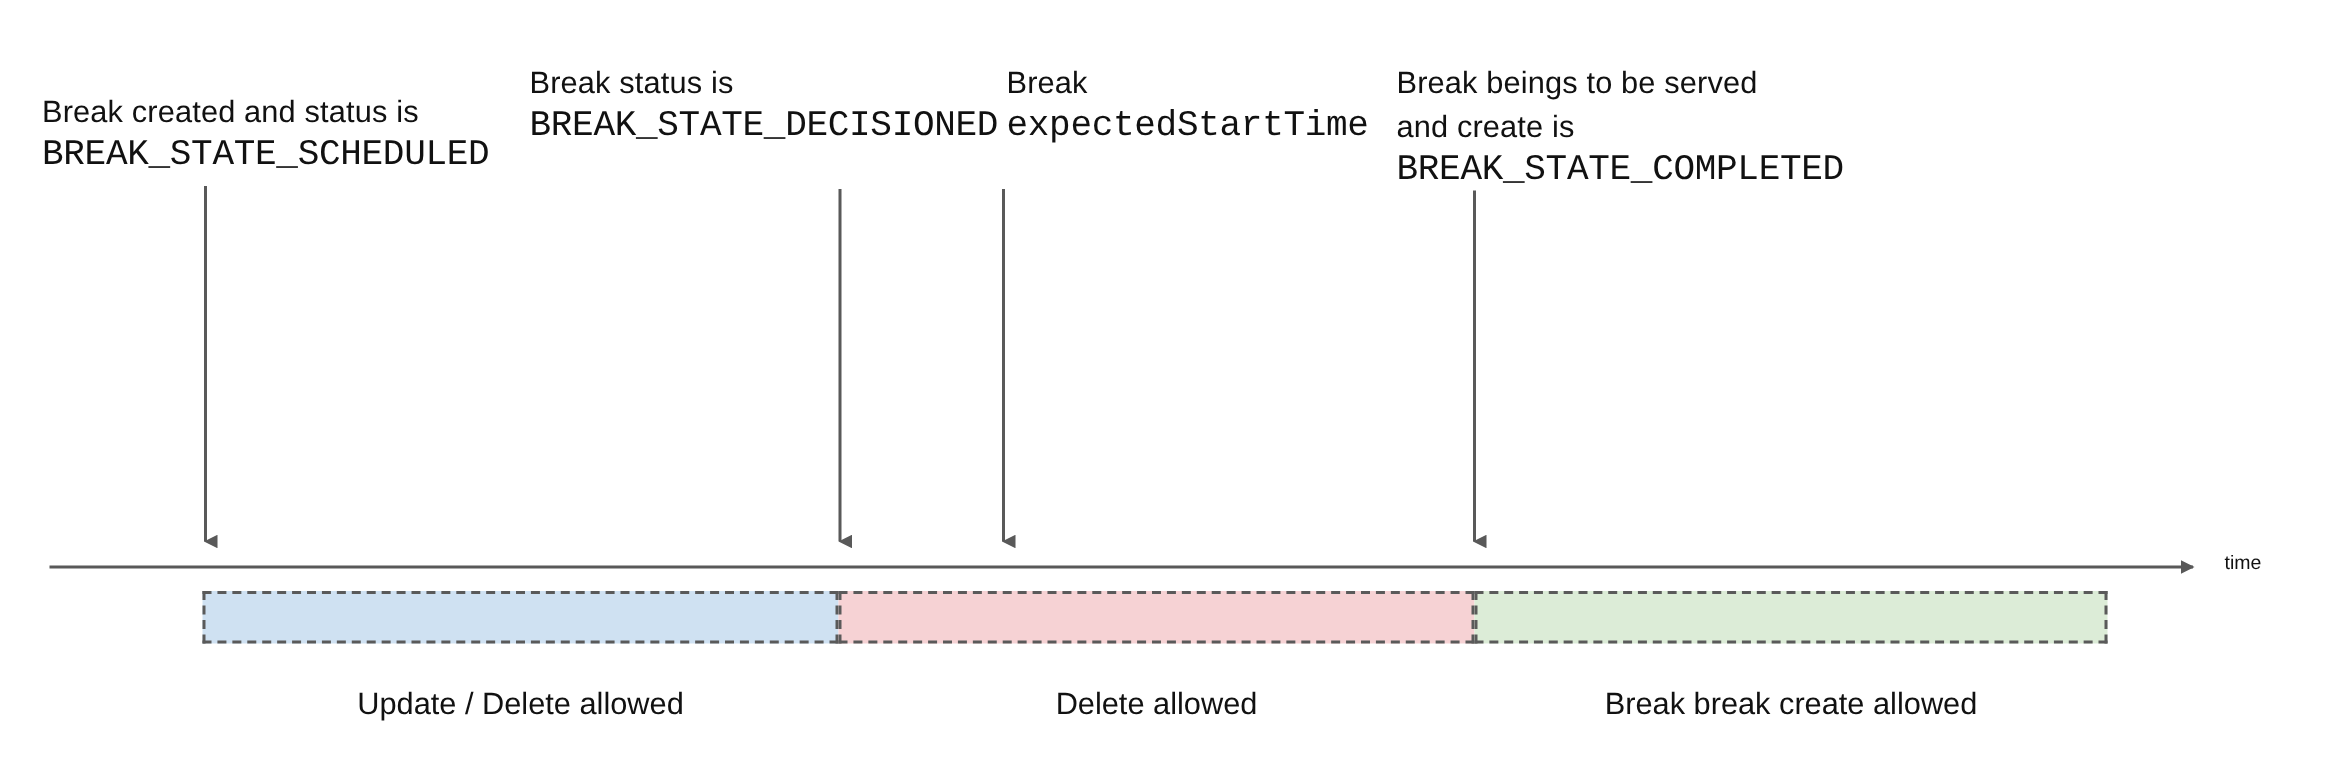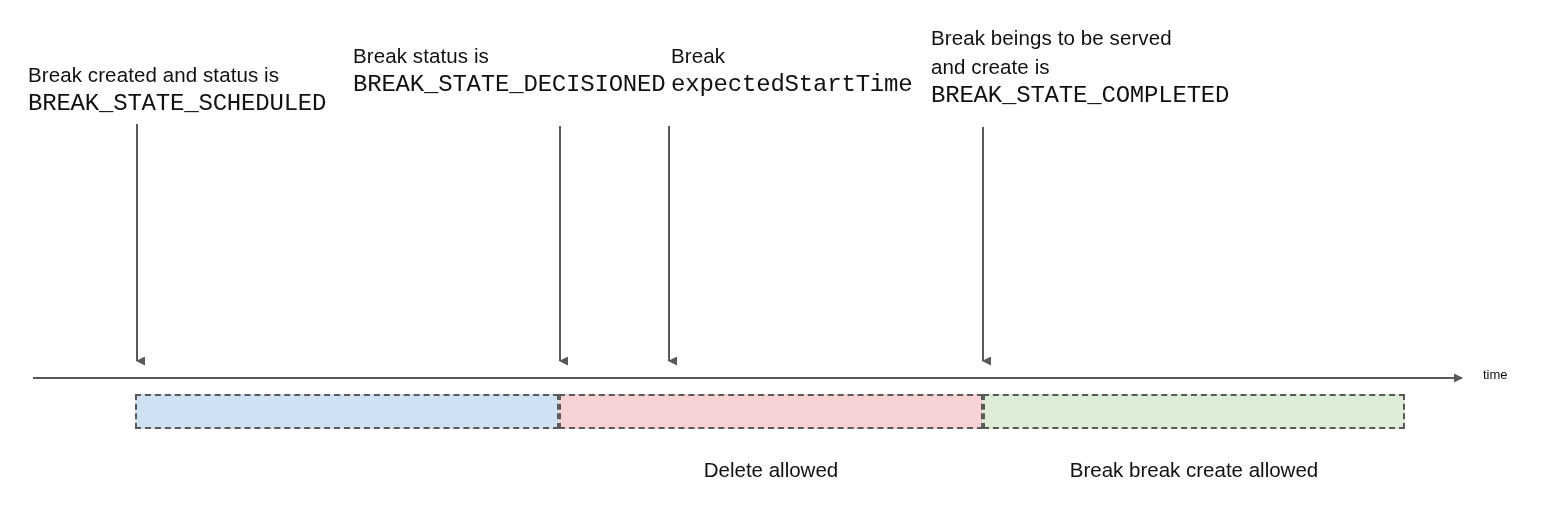--- a/index.html
+++ b/index.html
@@ -90,21 +90,21 @@
   <div class="annotation" style="left:671px; top:41px;">
     <span class="ann-line">Break</span>
     <span class="ann-line mono">expectedStartTime</span>
   </div>
 
   <div class="annotation" style="left:353px; top:41px;">
     <span class="ann-line">Break status is</span>
     <span class="ann-line mono">BREAK_STATE_DECISIONED</span>
   </div>
 
-  <div class="annotation" style="left:931px; top:23px;">
+  <div class="annotation" style="left:931px; top:41px;">
     <span class="ann-line">Break beings to be served</span>
     <span class="ann-line">and create is</span>
     <span class="ann-line mono">BREAK_STATE_COMPLETED</span>
   </div>
 
   <svg id="arrow-layer" width="1558" height="520" viewBox="0 0 1558 520">
     <defs>
       <marker id="vhead" markerWidth="9" markerHeight="9" refX="4.5" refY="8" orient="auto" markerUnits="userSpaceOnUse">
         <path d="M0,0 L9,0 L4.5,9 Z" fill="#595959"></path>
       </marker>
@@ -120,16 +120,17 @@
 
     <line x1="33" y1="378" x2="1462" y2="378" stroke="#595959" stroke-width="2" marker-end="url(#hhead)"></line>
   </svg>
 
   <div class="axis-label" style="left:1483px; top:367px;">time</div>
 
   <div class="segment" style="left:135px; width:424px; background:#cfe1f2;"></div>
   <div class="segment" style="left:559px; width:424px; background:#f6d2d4;"></div>
   <div class="segment" style="left:983px; width:422px; background:#dcecd7;"></div>
 
+  <div class="caption" style="left:135px; width:424px;">Update / Delete allowed</div>
   <div class="caption" style="left:559px; width:424px;">Delete allowed</div>
   <div class="caption" style="left:983px; width:422px;">Break break create allowed</div>
 
 </div>
 
 </body></html>

